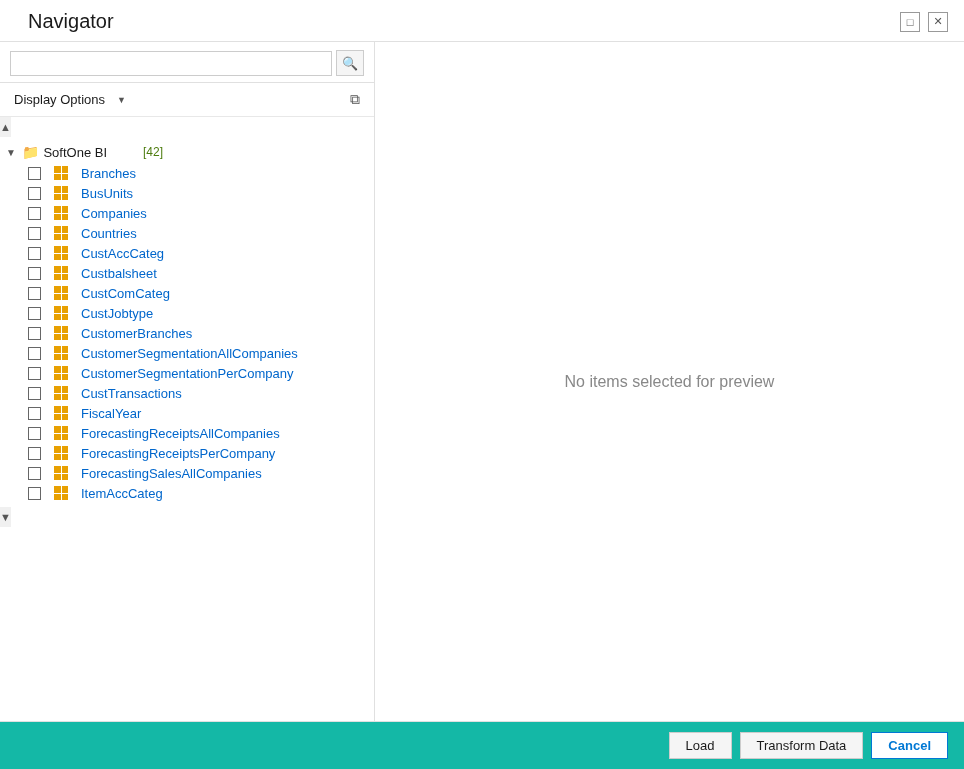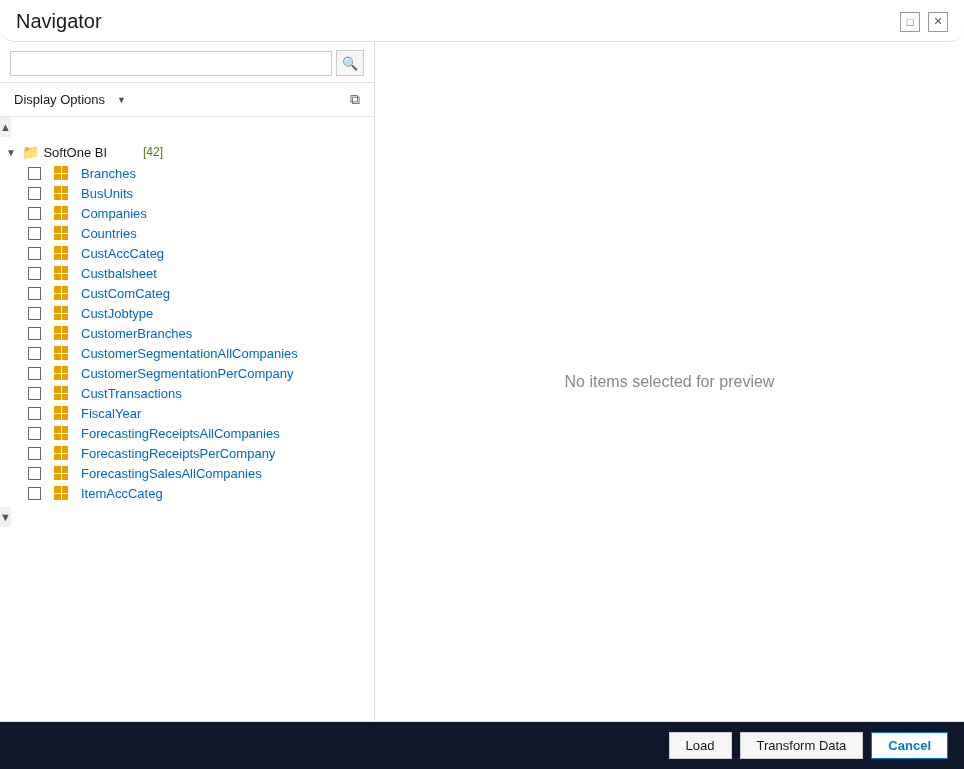--- a/index.html
+++ b/index.html
@@ -19,24 +19,23 @@
       height: 769px;
       position: relative;
       box-shadow: 0 2px 12px rgba(0,0,0,0.2);
       display: flex;
       flex-direction: column;
     }
     .title-bar {
       display: flex;
       align-items: center;
       justify-content: space-between;
-      padding: 10px 16px 8px 16px;
+      padding: 10px 16px 8px 28px;
       background: #fff;
       border-bottom: 1px solid #e0e0e0;
-      border-radius: 15px;
     }
     .title-text {
       font-size: 20px;
       font-weight: 300;
       color: #1a1a1a;
     }
     .title-controls {
       display: flex;
       gap: 8px;
     }
@@ -228,21 +227,21 @@
       color: #888;
       font-weight: 300;
     }
 
     .footer {
       border-top: 1px solid #e0e0e0;
       padding: 10px 16px;
       display: flex;
       justify-content: flex-end;
       gap: 8px;
-      background: #0f172a;
+      background: #14b8a6;
     }
     .footer-btn {
       padding: 5px 16px;
       font-size: 13px;
       cursor: pointer;
       border: 1px solid #ccc;
       background: #f5f5f5;
       color: #1a1a1a;
     }
     .footer-btn.cancel-btn {

